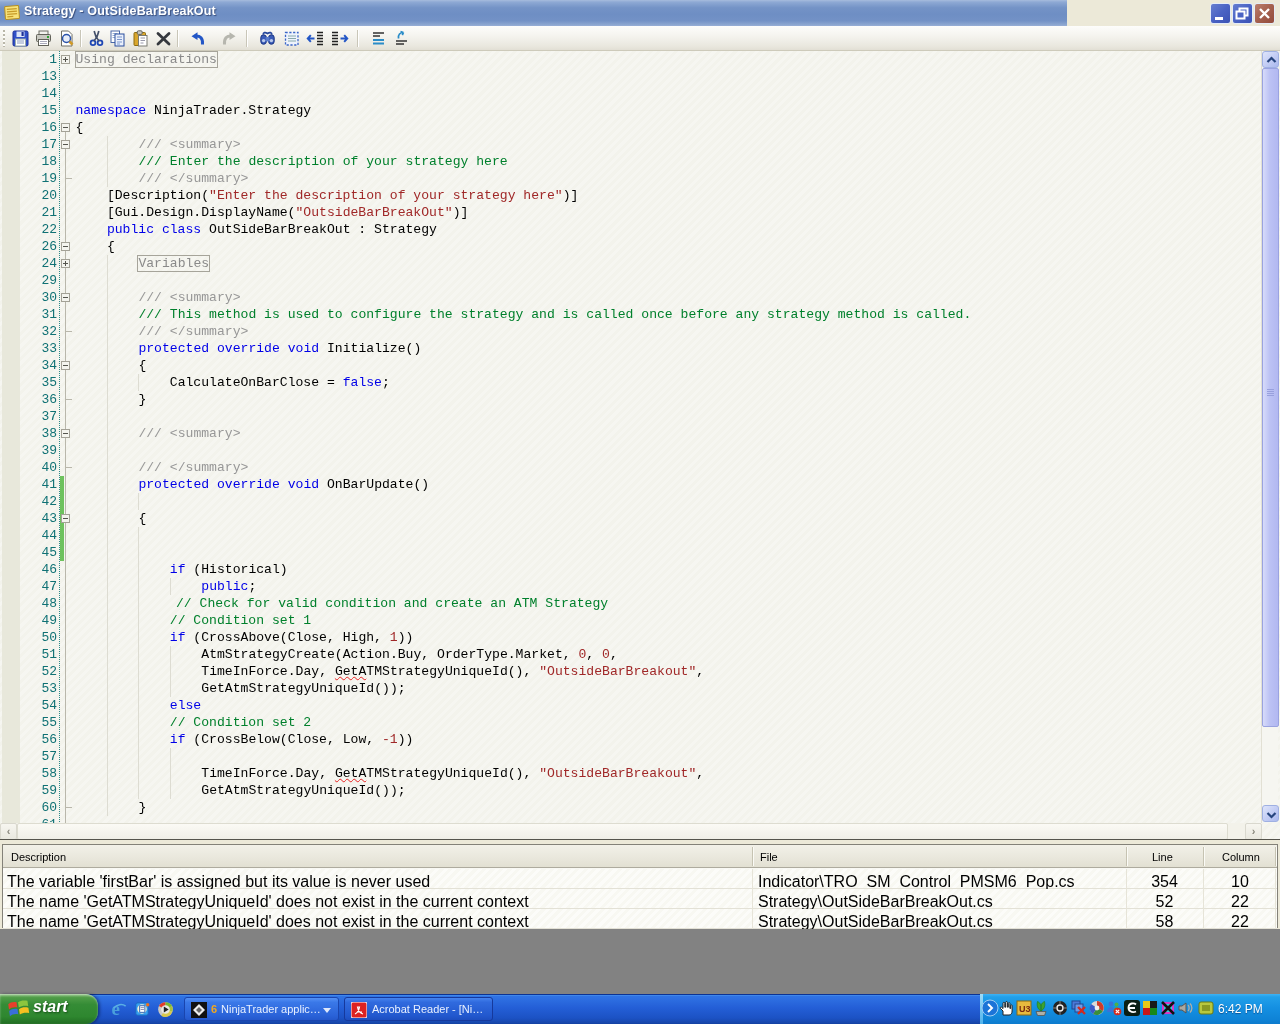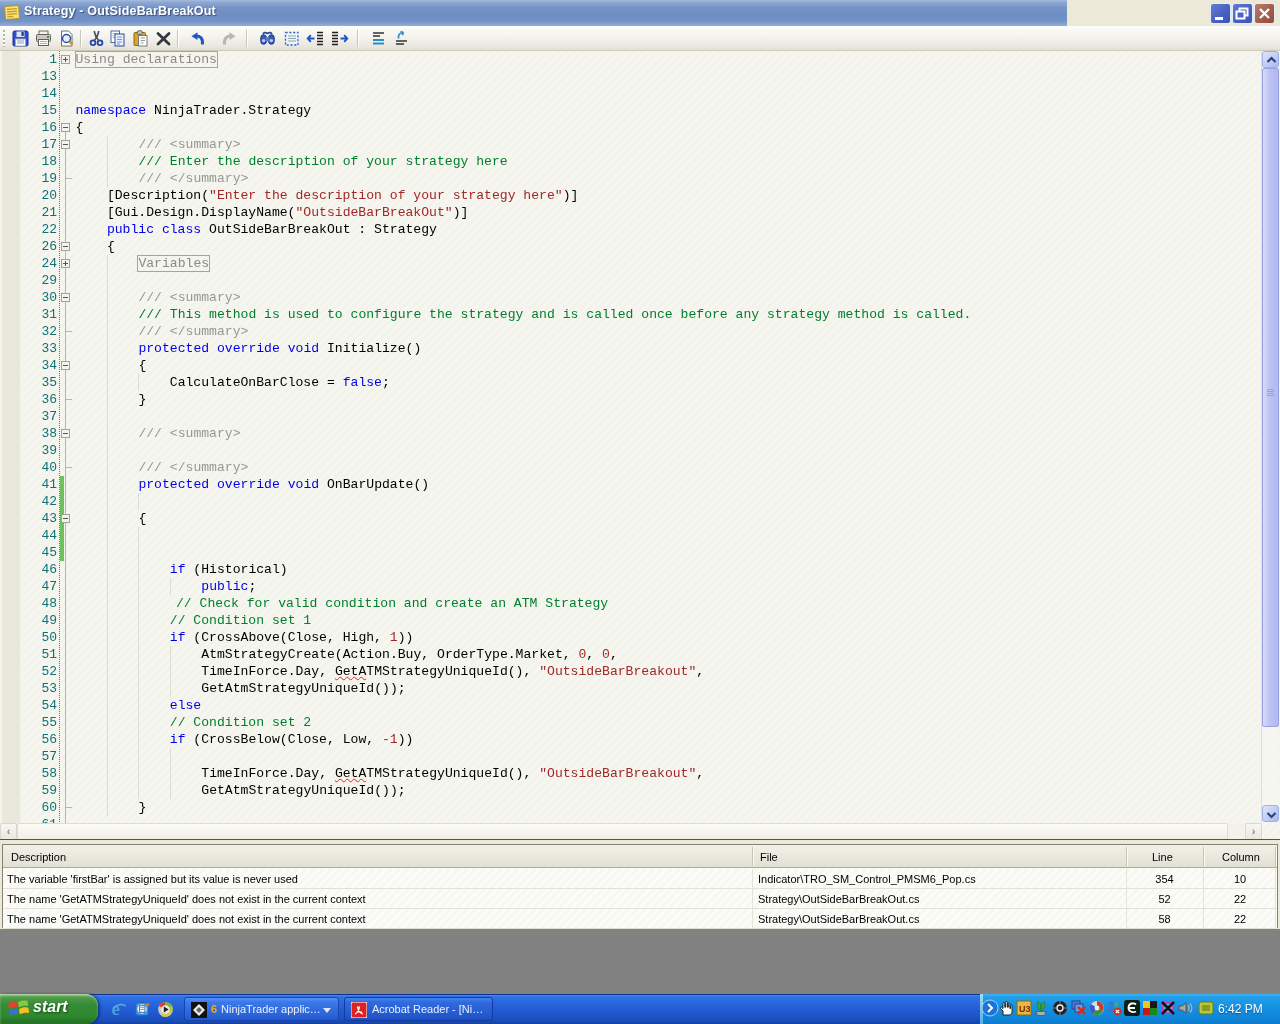--- a/index.html
+++ b/index.html
@@ -44,21 +44,21 @@
 #hthumb{position:absolute;left:17px;top:0px;width:1211px;height:17px;border-radius:2px;border:1px solid #dddcd0;
 background:linear-gradient(180deg,#fbfaf5 0%,#f0efe7 100%)}
 .harr{position:absolute;top:0;width:17px;height:17px;border-radius:2px;border:1px solid #d9d8ce;background:linear-gradient(180deg,#f7f6f0,#e9e8df);color:#8a897e;font-size:11px;font-weight:bold;text-align:center;line-height:15px}
 
 #tline{position:absolute;left:0;top:839px;width:1280px;height:1px;background:#55544c}
 #tbl{position:absolute;left:2px;top:844px;width:1276px;height:84px;background:#f9f9f4;border:1px solid #838178}
 #thead{position:absolute;left:0;top:0;width:1274px;height:23px;background:linear-gradient(180deg,#f2f1e8 0%,#e9e7dc 60%,#e2e0d2 100%);border-bottom:1px solid #aeab9e}
 .hcell{position:absolute;top:6px;font-size:11px;color:#000}
 .hsep{position:absolute;top:2px;width:1px;height:19px;background:#c6c3b2;box-shadow:1px 0 0 #fbfbf6}
 .trow{position:absolute;left:0;width:1274px;height:20px;border-bottom:1px solid #e3e1d6;background:repeating-linear-gradient(135deg,#fcfcf9 0 3px,#f8f8f2 3px 6px)}
-.tcell{position:absolute;top:4px;font-size:11px;color:#000;white-space:nowrap}
+.tcell{position:absolute;top:4px;font-size:16px;color:#000;white-space:nowrap}
 .vline{position:absolute;top:0;width:1px;height:20px;background:#e6e4d8}
 
 #gray{position:absolute;left:0;top:929px;width:1280px;height:65px;background:#828282}
 #taskbar{position:absolute;left:0;top:994px;width:1280px;height:30px;
 background:linear-gradient(180deg,#58a8f4 0%,#3073e4 8%,#245fd7 45%,#1c52c4 80%,#1747ab 96%,#1240a0 100%)}
 #tb-top{position:absolute;left:0;top:994px;width:1280px;height:1px;background:#0c3393}
 #start{position:absolute;left:0;top:994px;width:98px;height:30px;border-radius:0 12px 12px 0;
 background:linear-gradient(180deg,#8fc283 0%,#4f9c47 12%,#358c36 35%,#2e872f 75%,#226d23 100%);
 box-shadow:inset 0 1px 2px rgba(255,255,255,.45), 2px 0 3px rgba(0,0,30,.4)}
 #start .txt{position:absolute;left:33px;top:4px;color:#fff;font-style:italic;font-weight:bold;font-size:16px;text-shadow:1px 1px 2px rgba(0,40,0,.6)}

